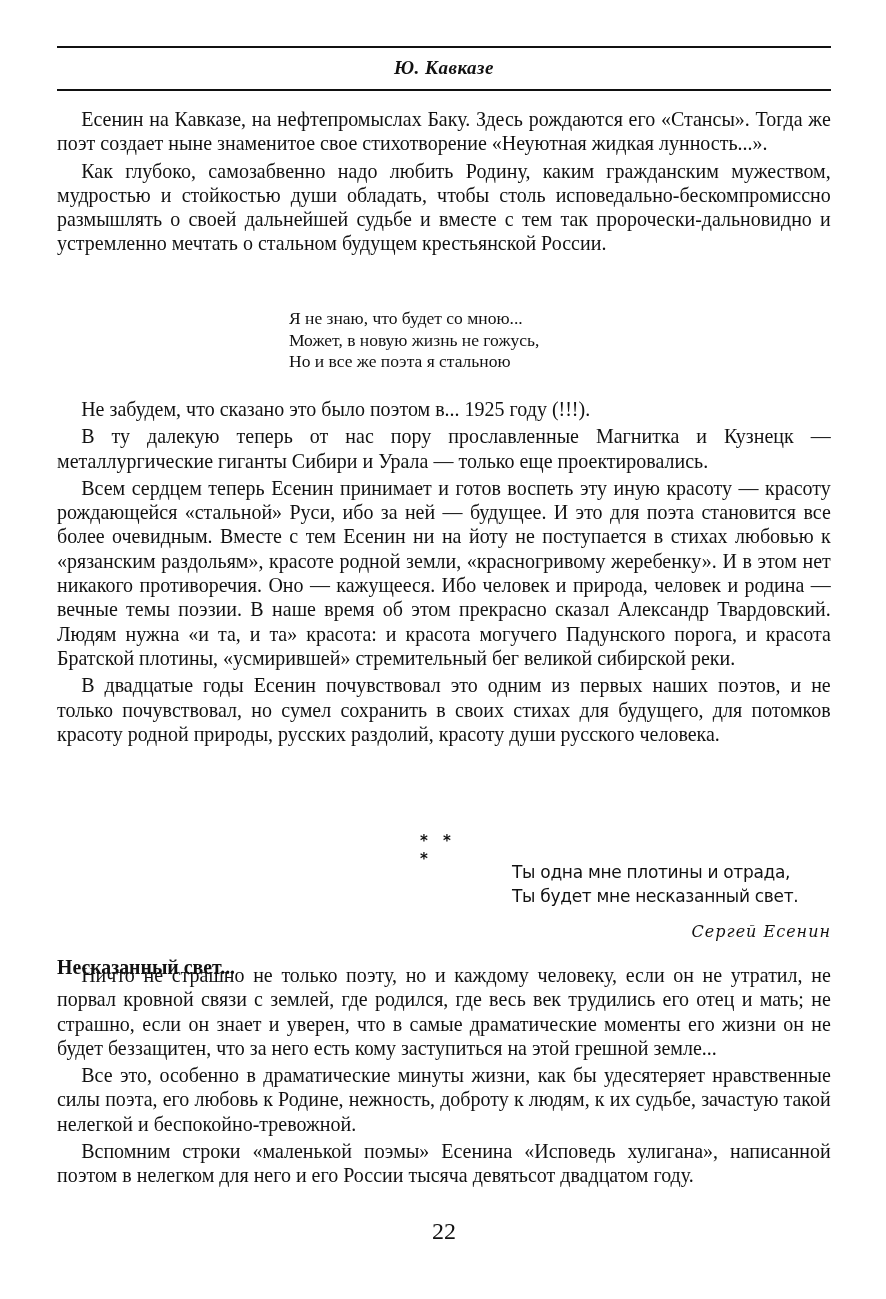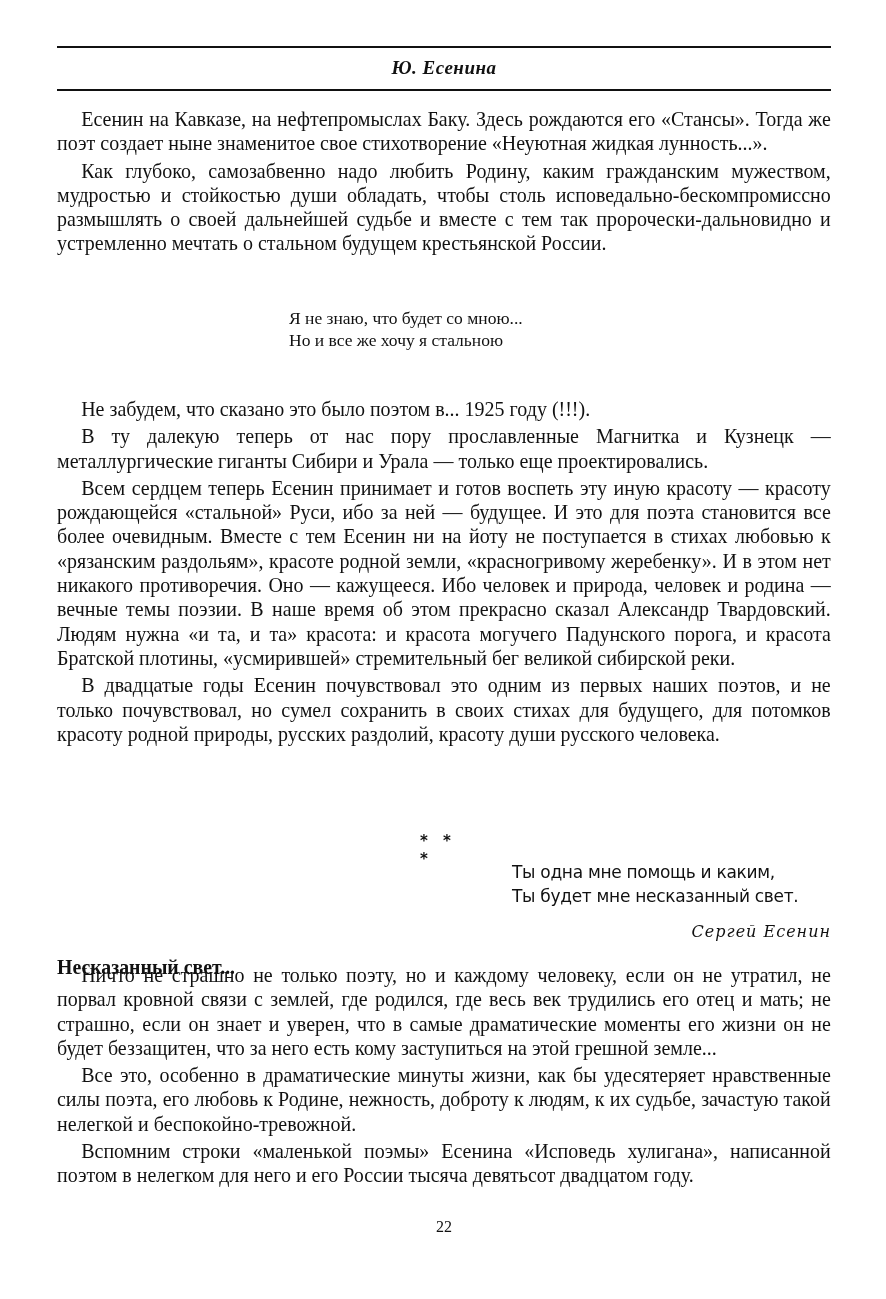--- a/index.html
+++ b/index.html
@@ -41,52 +41,53 @@
     position: absolute; right: 0; top: 922px;
     font-family: "DejaVu Serif", serif; font-style: italic; font-size: 16px; letter-spacing: 1px;
   }
   .section-title {
     position: absolute; left: 0; top: 954px;
     font-family: "Liberation Serif", serif; font-weight: bold; font-size: 22px;
     transform: scaleX(0.9); transform-origin: left top;
   }
   .page-number {
     position: absolute; left: 0; top: 1218px; width: 774px; text-align: center;
-    font-family: "Liberation Serif", serif; font-size: 16px;
+    font-family: "Liberation Serif", serif; font-size: 24px;
   }
 </style>
 </head>
 <body>
 
 <div class="page">
   <div class="rule top"></div>
-  <div class="running-head">Ю. Есенина</div>
+  <div class="running-head">Ю. Кавказе</div>
   <div class="rule bottom"></div>
 
   <div class="body-text wide block1">
     <p class="para">Есенин на Кавказе, на нефтепромыслах Баку. Здесь рождаются его «Стансы». Тогда же поэт создает ныне знаменитое свое стихотворение «Неуютная жидкая лунность...».</p>
     <p class="para">Как глубоко, самозабвенно надо любить Родину, каким гражданским мужеством, мудростью и стойкостью души обладать, чтобы столь исповедально-бескомпромиссно размышлять о своей дальнейшей судьбе и вместе с тем так пророчески-дальновидно и устремленно мечтать о стальном будущем крестьянской России.</p>
   </div>
 
   <div class="verse">
     <span class="verse-line">Я не знаю, что будет со мною...</span>
-    <span class="verse-line">Но и все же хочу я стальною</span>
+    <span class="verse-line">Может, в новую жизнь не гожусь,</span>
+    <span class="verse-line">Но и все же поэта я стальною</span>
   </div>
 
   <div class="body-text wide block2">
     <p class="para">Не забудем, что сказано это было поэтом в... 1925 году (!!!).</p>
     <p class="para">В ту далекую теперь от нас пору прославленные Магнитка и Кузнецк — металлургические гиганты Сибири и Урала — только еще проектировались.</p>
     <p class="para">Всем сердцем теперь Есенин принимает и готов воспеть эту иную красоту — красоту рождающейся «стальной» Руси, ибо за ней — будущее. И это для поэта становится все более очевидным. Вместе с тем Есенин ни на йоту не поступается в стихах любовью к «рязанским раздольям», красоте родной земли, «красногривому жеребенку». И в этом нет никакого противоречия. Оно — кажущееся. Ибо человек и природа, человек и родина — вечные темы поэзии. В наше время об этом прекрасно сказал Александр Твардовский. Людям нужна «и та, и та» красота: и красота могучего Падунского порога, и красота Братской плотины, «усмирившей» стремительный бег великой сибирской реки.</p>
     <p class="para">В двадцатые годы Есенин почувствовал это одним из первых наших поэтов, и не только почувствовал, но сумел сохранить в своих стихах для будущего, для потомков красоту родной природы, русских раздолий, красоту души русского человека.</p>
   </div>
 
   <div class="stars">* * *</div>
 
   <div class="epigraph">
-    <span class="epigraph-line">Ты одна мне помощь и каким,</span>
+    <span class="epigraph-line">Ты одна мне плотины и отрада,</span>
     <span class="epigraph-line">Ты будет мне несказанный свет.</span>
   </div>
   <div class="signature">Сергей Есенин</div>
 
   <div class="section-title">Несказанный свет...</div>
 
   <div class="body-text wide block3">
     <p class="para">Ничто не страшно не только поэту, но и каждому человеку, если он не утратил, не порвал кровной связи с землей, где родился, где весь век трудились его отец и мать; не страшно, если он знает и уверен, что в самые драматические моменты его жизни он не будет беззащитен, что за него есть кому заступиться на этой грешной земле...</p>
     <p class="para">Все это, особенно в драматические минуты жизни, как бы удесятеряет нравственные силы поэта, его любовь к Родине, нежность, доброту к людям, к их судьбе, зачастую такой нелегкой и беспокойно-тревожной.</p>
     <p class="para">Вспомним строки «маленькой поэмы» Есенина «Исповедь хулигана», написанной поэтом в нелегком для него и его России тысяча девятьсот двадцатом году.</p>

